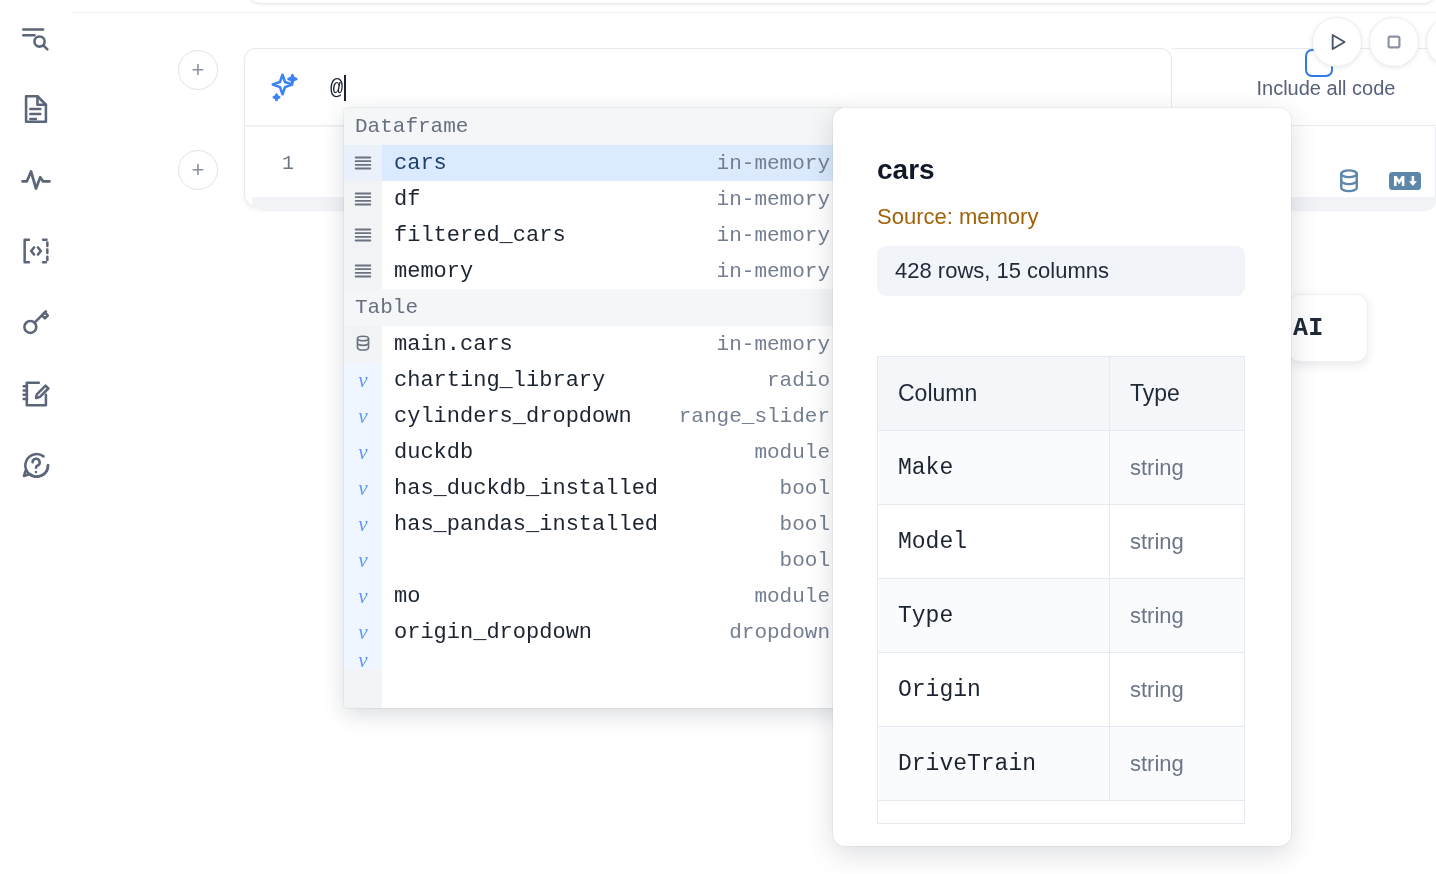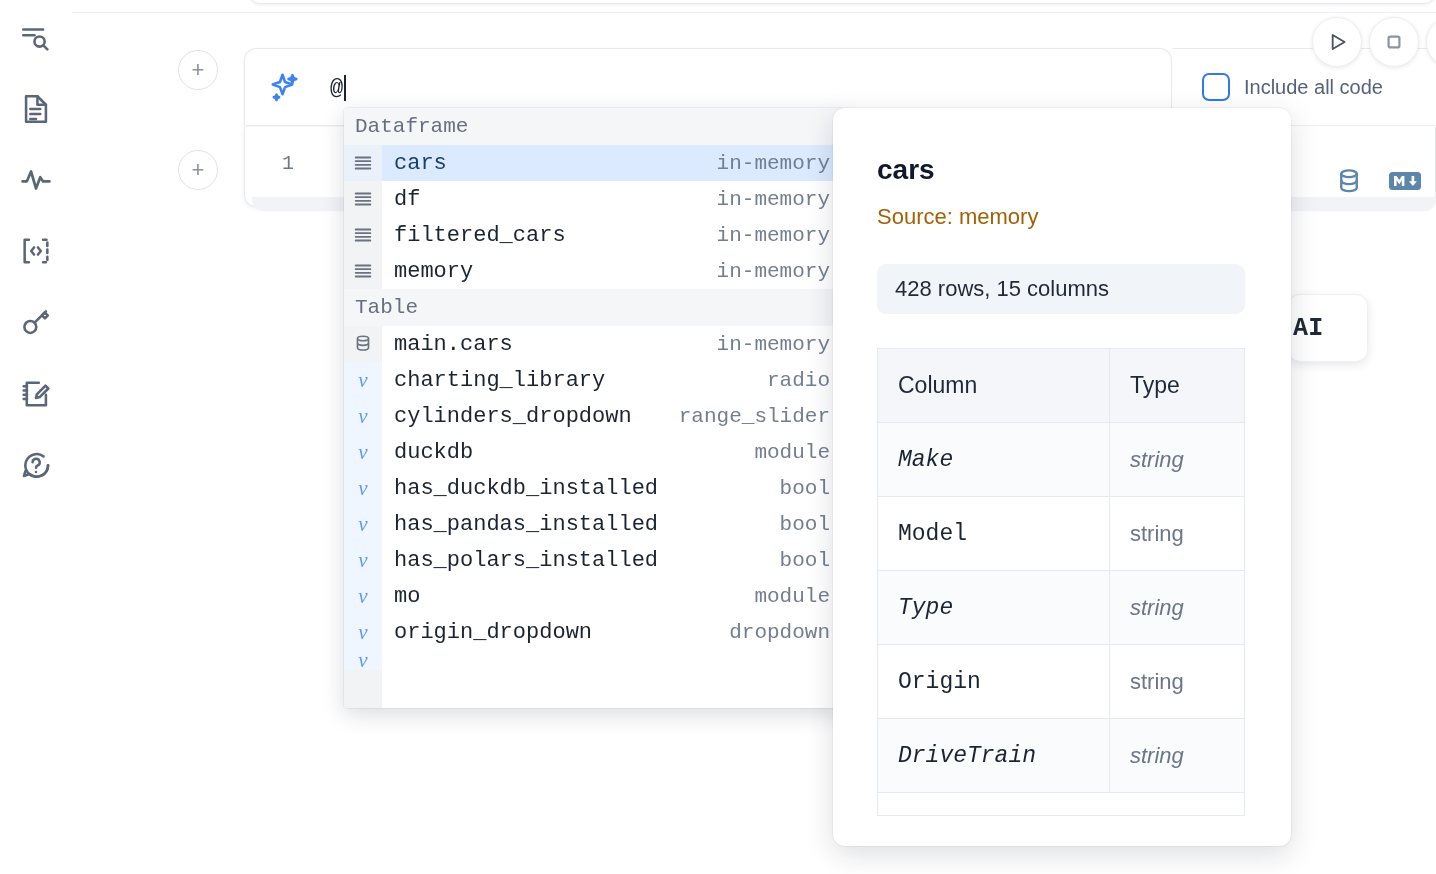--- a/index.html
+++ b/index.html
@@ -56,21 +56,21 @@
     font-family:"Liberation Mono", monospace; font-size:22px; color:#1b2430;
     display:flex; align-items:center;
   }
   .caret { display:inline-block; width:2px; height:26px; background:#1b2430; margin-left:1px;
            vertical-align:-5px; }
 
   
   .ai-right {
     position:absolute; left:1172px; top:48px; width:264px; height:78px;
     border-top:1px solid #e7eaee; border-bottom:1px solid #eceff2;
-    background:#fff; display:flex; align-items:center; padding-left:30px;
+    background:#fff; display:flex; align-items:center; padding-left:30px;flex-direction:column;
   }
   .chk {
     width:28px; height:28px; border:2.5px solid #2f7ae5; border-radius:7px;
     background:#fff; cursor:pointer; flex:none;
   }
   .chk-label { margin-left:14px; font-size:20px; color:#56617a; white-space:nowrap; }
 
   
   .run-btn {
     position:absolute; width:50px; height:50px; border-radius:50%;
@@ -169,44 +169,44 @@
   }
   .detail-title {
     position:absolute; left:44px; top:46px;
     font-size:28px; font-weight:700; color:#111827;
   }
   .detail-source {
     position:absolute; left:44px; top:96px;
     font-size:22px; color:#a16207;
   }
   .detail-badge {
-    position:absolute; left:44px; top:156px; width:368px; height:50px;
+    position:absolute; left:44px; top:138px; width:368px; height:50px;
     background:#f1f4f8; border-radius:9px;
     display:flex; align-items:center; padding-left:18px;
     font-size:22px; color:#1f2937;
   }
   .detail-table {
-    position:absolute; left:44px; top:240px; width:368px; height:468px;
+    position:absolute; left:44px; top:248px; width:368px; height:468px;
     border:1px solid #e5eaf1; border-collapse:collapse; overflow:hidden;
   }
   .dt-row { display:flex; height:74px; border-bottom:1px solid #e5eaf1; }
   .dt-row.head { background:#f4f6f9; }
   .dt-c1 {
     width:232px; border-right:1px solid #e5eaf1; display:flex; align-items:center;
     padding-left:20px; font-family:"Liberation Mono", monospace;
     font-size:23px; color:#1b2430;
   }
   .dt-row.head .dt-c1, .dt-row.head .dt-c2 {
     font-family:"Liberation Sans", sans-serif; font-size:23px; color:#1f2937;
   }
   .dt-c2 {
     flex:1; display:flex; align-items:center; padding-left:20px;
     font-size:22px; color:#6b7689;
   }
-  .dt-row.alt { background:#fafbfc;font-style:italic; }
+  .dt-row.alt { background:#fafbfc; }
 </style>
 </head>
 <body>
 
 <div id="root">
 
   <div class="page-divider"></div>
   <div class="cell-above"></div>
 
   <div class="rail">
@@ -398,21 +398,20 @@
           <div class="ac-name">has_duckdb_installed</div>
           <div class="ac-kind">bool</div>
         </div>
         <div class="ac-row var">
           <div class="ic">v</div>
           <div class="ac-name">has_pandas_installed</div>
           <div class="ac-kind">bool</div>
         </div>
         <div class="ac-row var">
           <div class="ic">v</div>
-          <div class="ac-name">has_polars_installed</div>
           <div class="ac-kind">bool</div>
         </div>
         <div class="ac-row var">
           <div class="ic">v</div>
           <div class="ac-name">mo</div>
           <div class="ac-kind">module</div>
         </div>
         <div class="ac-row var">
           <div class="ic">v</div>
           <div class="ac-name">origin_dropdown</div>

